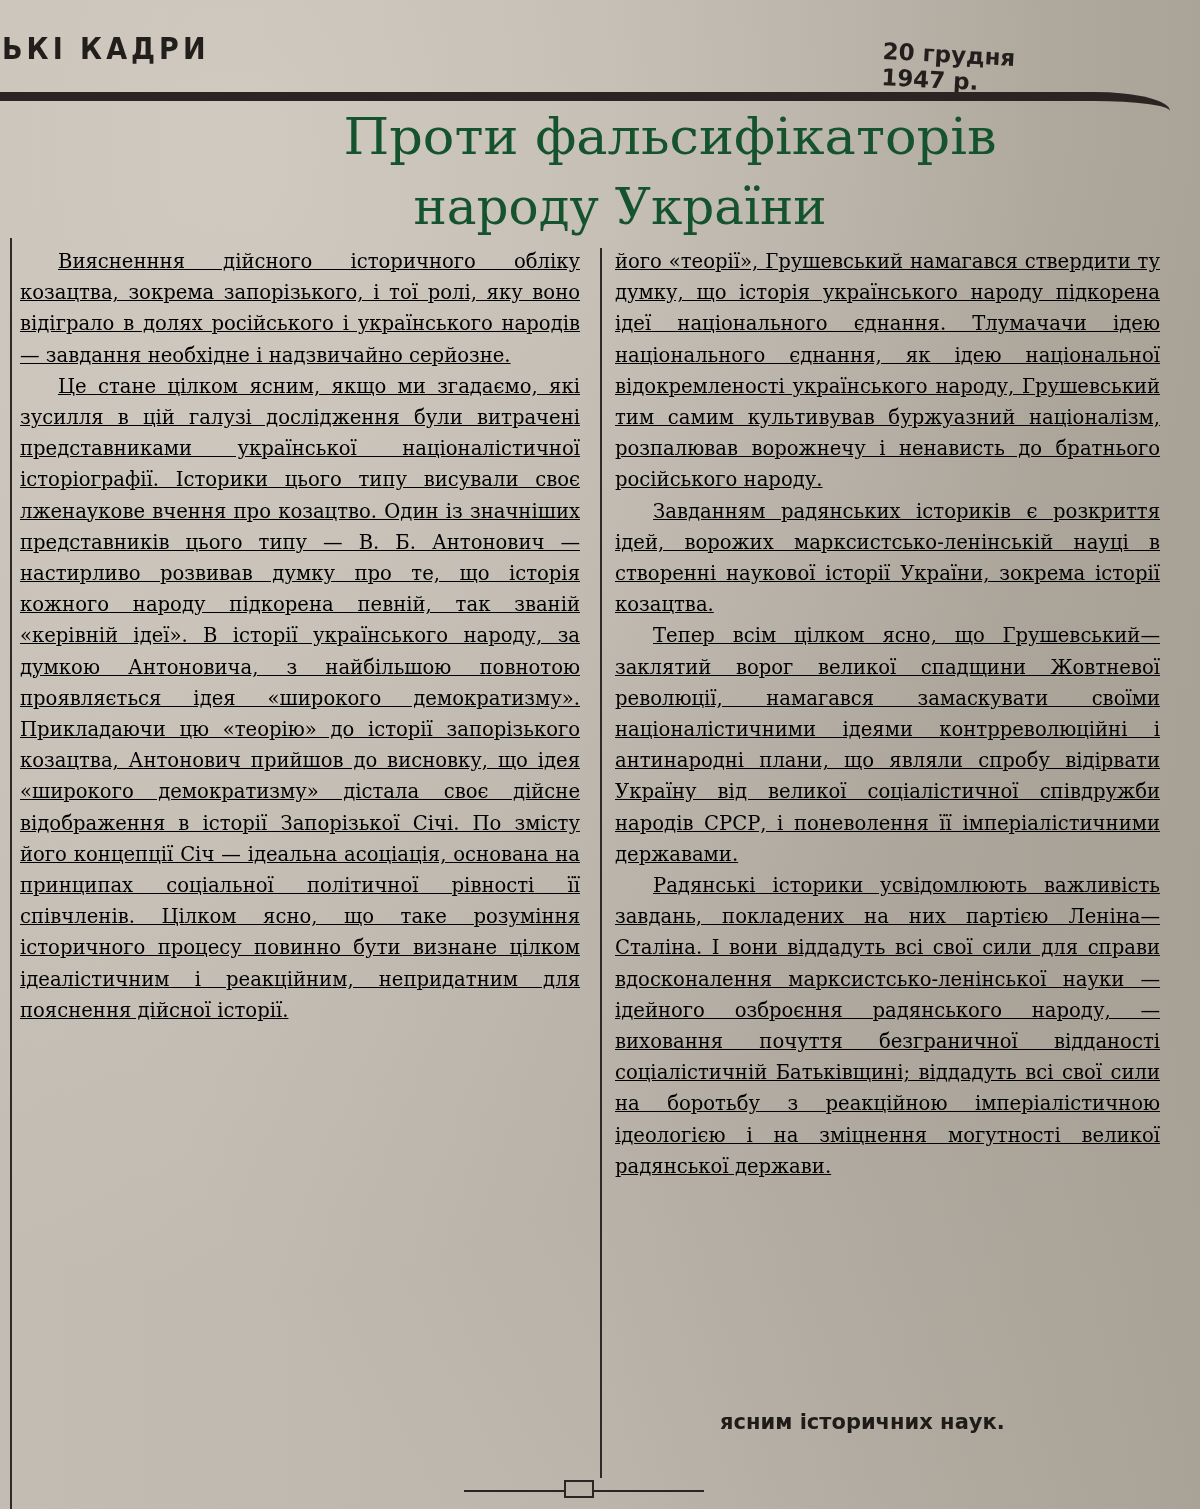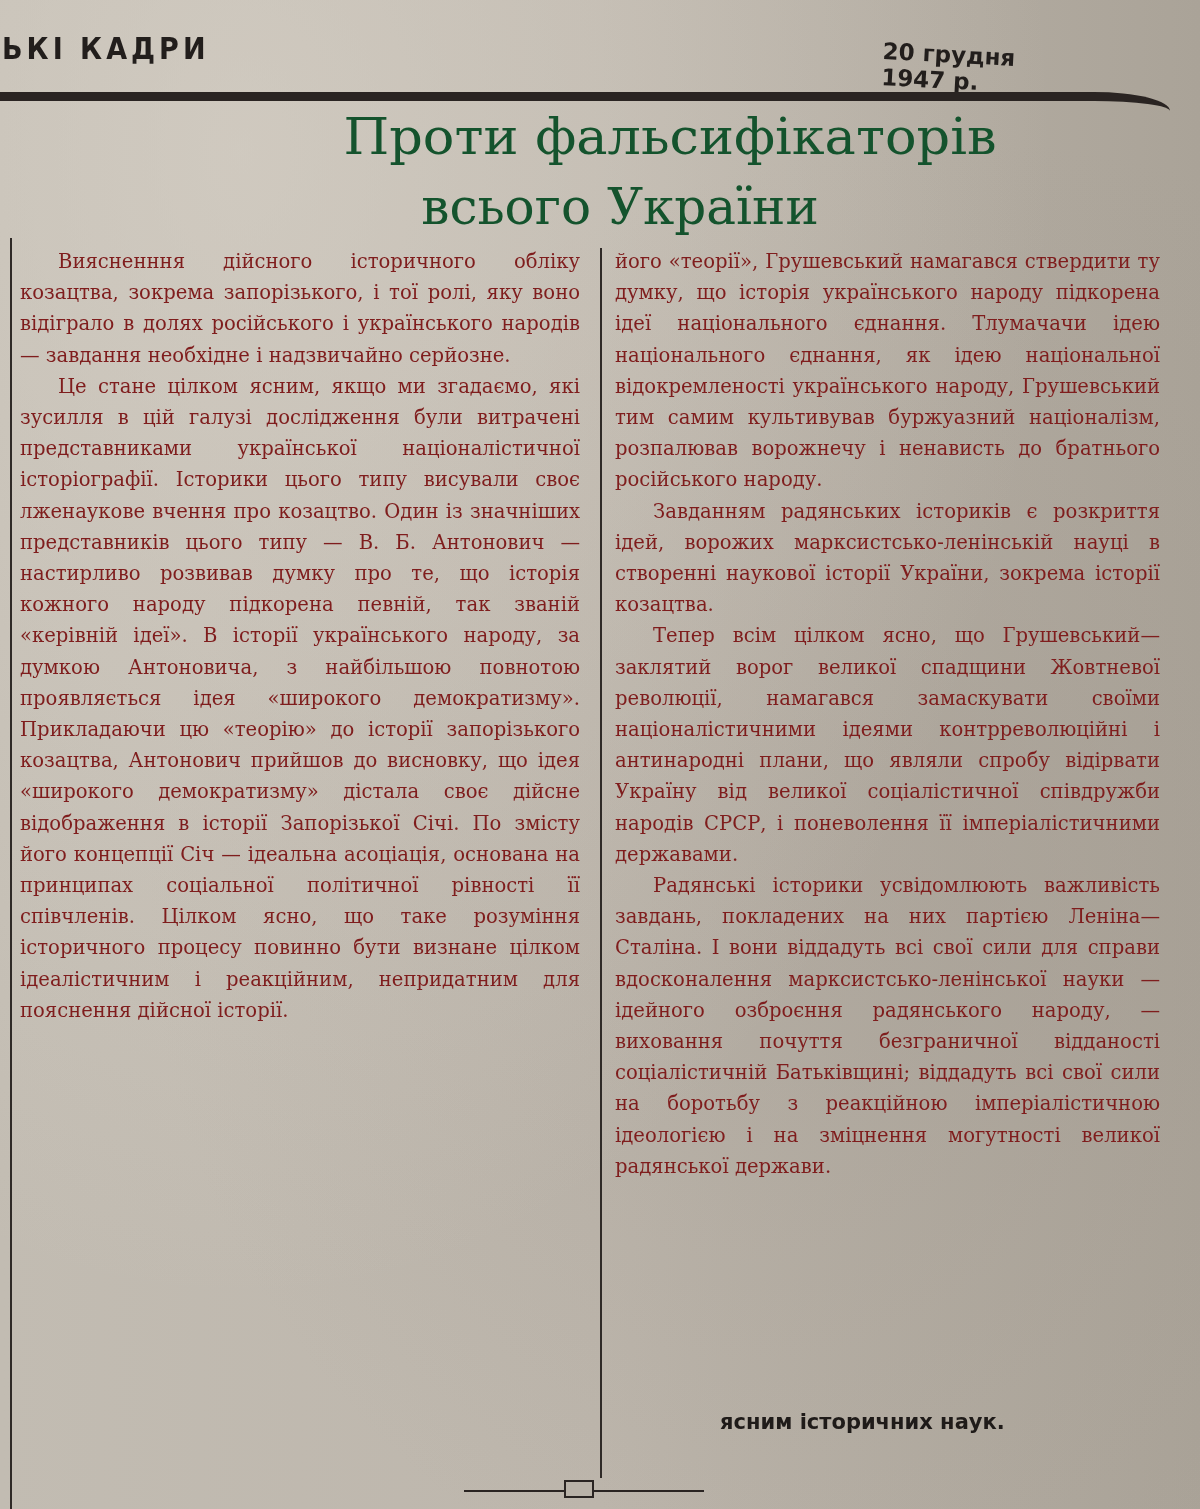--- a/index.html
+++ b/index.html
@@ -43,21 +43,22 @@
   }
   .headline .h1 { font-size: 50px; margin-left: 140px; display: block; transform: scaleX(1.05); }
   .headline .h2 { font-size: 50px; margin-left: 40px; display: block; }
   .col-rule {
     position: absolute; width: 2px; background: #2f2a27;
   }
   .col {
     position: absolute;
     font-size: 19.6px; line-height: 31.2px;
     text-align: justify;
-    color: #7f1d1d;
+    color: #000000;
+    text-decoration: underline;
   }
   .col p { margin: 0; text-indent: 38px; }
   .col p.cont { text-indent: 0; }
   .col-left { left: 20px; top: 246px; width: 560px; }
   .col-right { left: 615px; top: 246px; width: 545px; }
   .signature {
     position: absolute; left: 720px; top: 1400px;
     font-family: "DejaVu Sans", sans-serif; font-weight: bold;
     color: #1f1b19; font-size: 21px; line-height: 44px;
   }
@@ -76,21 +77,21 @@
 <body>
 
 <div class="masthead">
   <div class="paper-name">ЬКІ КАДРИ</div>
   <div class="issue-date">20 грудня 1947 р.</div>
   <div class="rule"></div>
 </div>
 
 <div class="headline">
   <span class="h1">Проти фальсифікаторів</span>
-  <span class="h2">всього України</span>
+  <span class="h2">народу України</span>
 </div>
 
 <div class="col-rule" style="left:10px; top:238px; height:1271px;"></div>
 <div class="col-rule" style="left:600px; top:248px; height:1230px;"></div>
 
 <div class="col col-left">
   <p>Виясненння дійсного історичного обліку козацтва, зокрема запорізького, і тої ролі, яку воно відіграло в долях російського і українського народів — завдання необхідне і надзвичайно серйозне.</p>
   <p>Це стане цілком ясним, якщо ми згадаємо, які зусилля в цій галузі дослідження були витрачені представниками української націоналістичної історіографії. Історики цього типу висували своє лженаукове вчення про козацтво. Один із значніших представників цього типу — В. Б. Антонович — настирливо розвивав думку про те, що історія кожного народу підкорена певній, так званій «керівній ідеї». В історії українського народу, за думкою Антоновича, з найбільшою повнотою проявляється ідея «широкого демократизму». Прикладаючи цю «теорію» до історії запорізького козацтва, Антонович прийшов до висновку, що ідея «широкого демократизму» дістала своє дійсне відображення в історії Запорізької Січі. По змісту його концепції Січ — ідеальна асоціація, основана на принципах соціальної політичної рівності її співчленів. Цілком ясно, що таке розуміння історичного процесу повинно бути визнане цілком ідеалістичним і реакційним, непридатним для пояснення дійсної історії.</p>
 </div>
 

